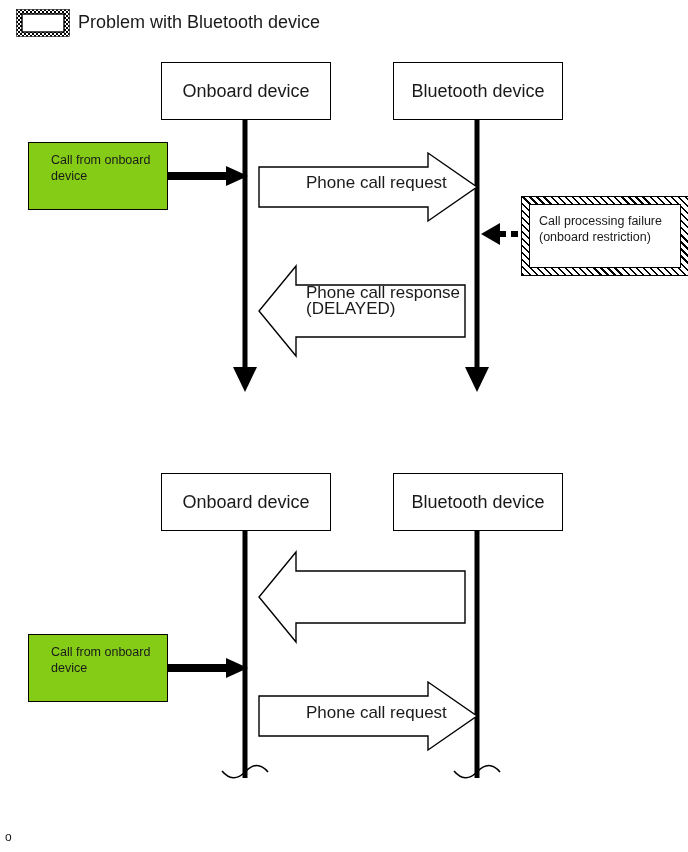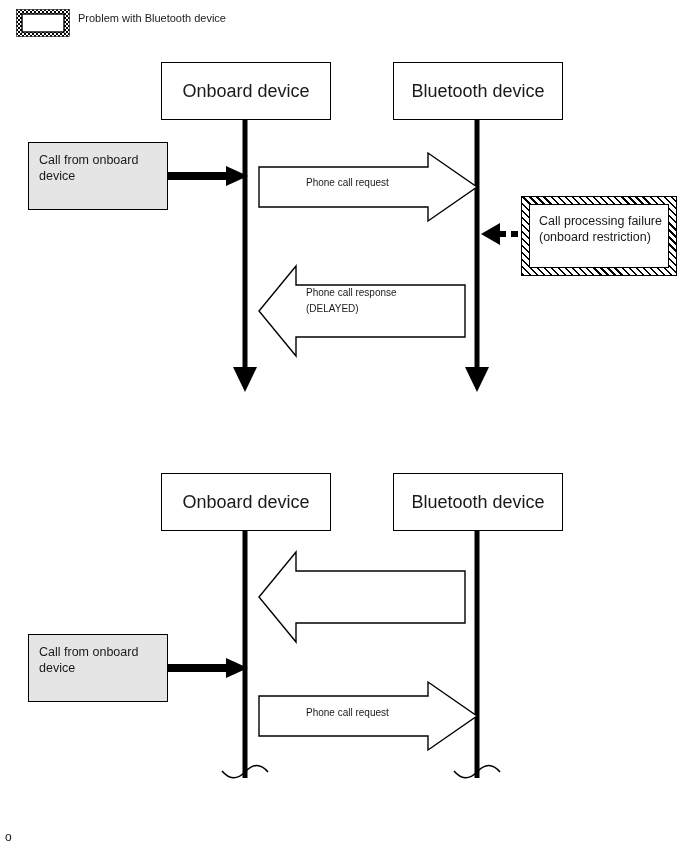--- a/index.html
+++ b/index.html
@@ -3,41 +3,41 @@
 <meta charset="utf-8">
 <style>
   html,body{margin:0;padding:0;background:#ffffff;}
   body{width:688px;height:852px;position:relative;overflow:hidden;
        font-family:"Liberation Sans",sans-serif;color:#1a1a1a;}
   .canvas{position:absolute;inset:0;}
   svg.layer{position:absolute;left:0;top:0;width:688px;height:852px;overflow:visible;}
 
   
   .legend-icon{position:absolute;left:16px;top:9px;width:54px;height:28px;}
-  .legend-label{position:absolute;left:78px;top:12px;font-size:11px;white-space:nowrap;}
+  .legend-label{position:absolute;left:78px;top:12px;font-size:18px;white-space:nowrap;}
 
   
   .phead{position:absolute;border:1.4px solid #000;background:#fff;
          display:flex;align-items:center;justify-content:center;
          font-size:18px;box-sizing:border-box;}
 
   
-  .note{position:absolute;border:1.4px solid #000;background:#e5e5e5;
-        box-sizing:border-box;font-size:12.5px;padding:9px 10px;line-height:16px;}
+  .note{position:absolute;border:1.4px solid #000;background:#84cc16;
+        box-sizing:border-box;font-size:12.5px;padding:9px 22px;line-height:16px;}
 
   
   .hatchbox{position:absolute;box-sizing:border-box;padding:7px;
     background:
       repeating-linear-gradient(45deg,#000 0 1px,#fff 1px 4px);
     border:1px solid #000;}
   .hatchbox .inner{background:#fff;border:1.4px solid #000;box-sizing:border-box;
     width:100%;height:100%;padding:8px 9px;font-size:12.5px;line-height:16px;}
 
   
-  .blabel{position:absolute;font-size:10px;line-height:16px;}
+  .blabel{position:absolute;font-size:17px;line-height:16px;}
 
   .corner-mark{position:absolute;left:5px;top:830px;font-size:12px;}
   .t{white-space:pre;}
 </style>
 </head>
 <body>
 
 <div class="canvas">
 
   <div class="legend-icon">
@@ -115,21 +115,21 @@
 
   <div class="phead" style="left:161px;top:62px;width:170px;height:58px;">Onboard device</div>
 
   <div class="phead" style="left:393px;top:62px;width:170px;height:58px;">Bluetooth device</div>
 
   <div class="note" style="left:28px;top:142px;width:140px;height:68px;">
     <div class="t">Call from onboard</div>
     <div class="t">device</div>
   </div>
 
-  <div class="hatchbox" style="left:521px;top:196px;width:156px;height:80px;
+  <div class="hatchbox" style="left:521px;top:196px;width:168px;height:80px;
        background:repeating-linear-gradient(45deg,#000 0 1.6px,#fff 1.6px 5px);">
     <div class="inner">
       <div class="t">Call processing failure</div>
       <div class="t">(onboard restriction)</div>
     </div>
   </div>
 
   <div class="blabel" style="left:306px;top:175px;">Phone call request</div>
 
   <div class="blabel" style="left:306px;top:285px;">

